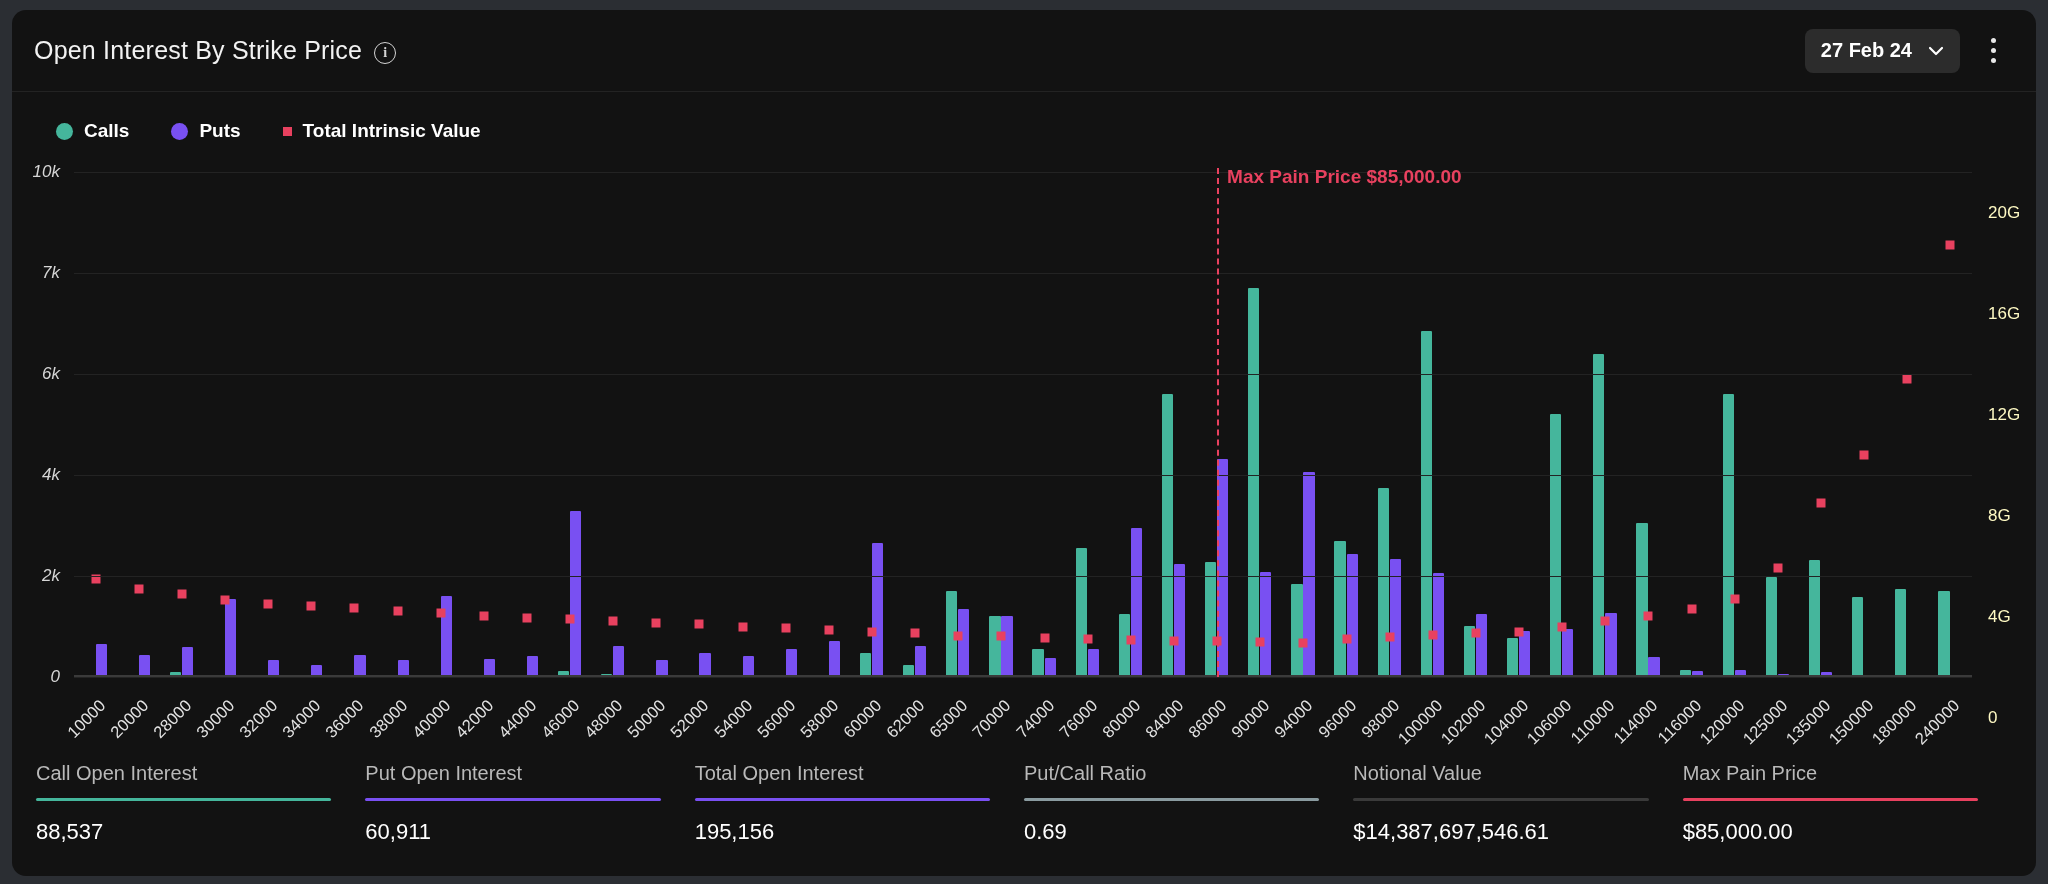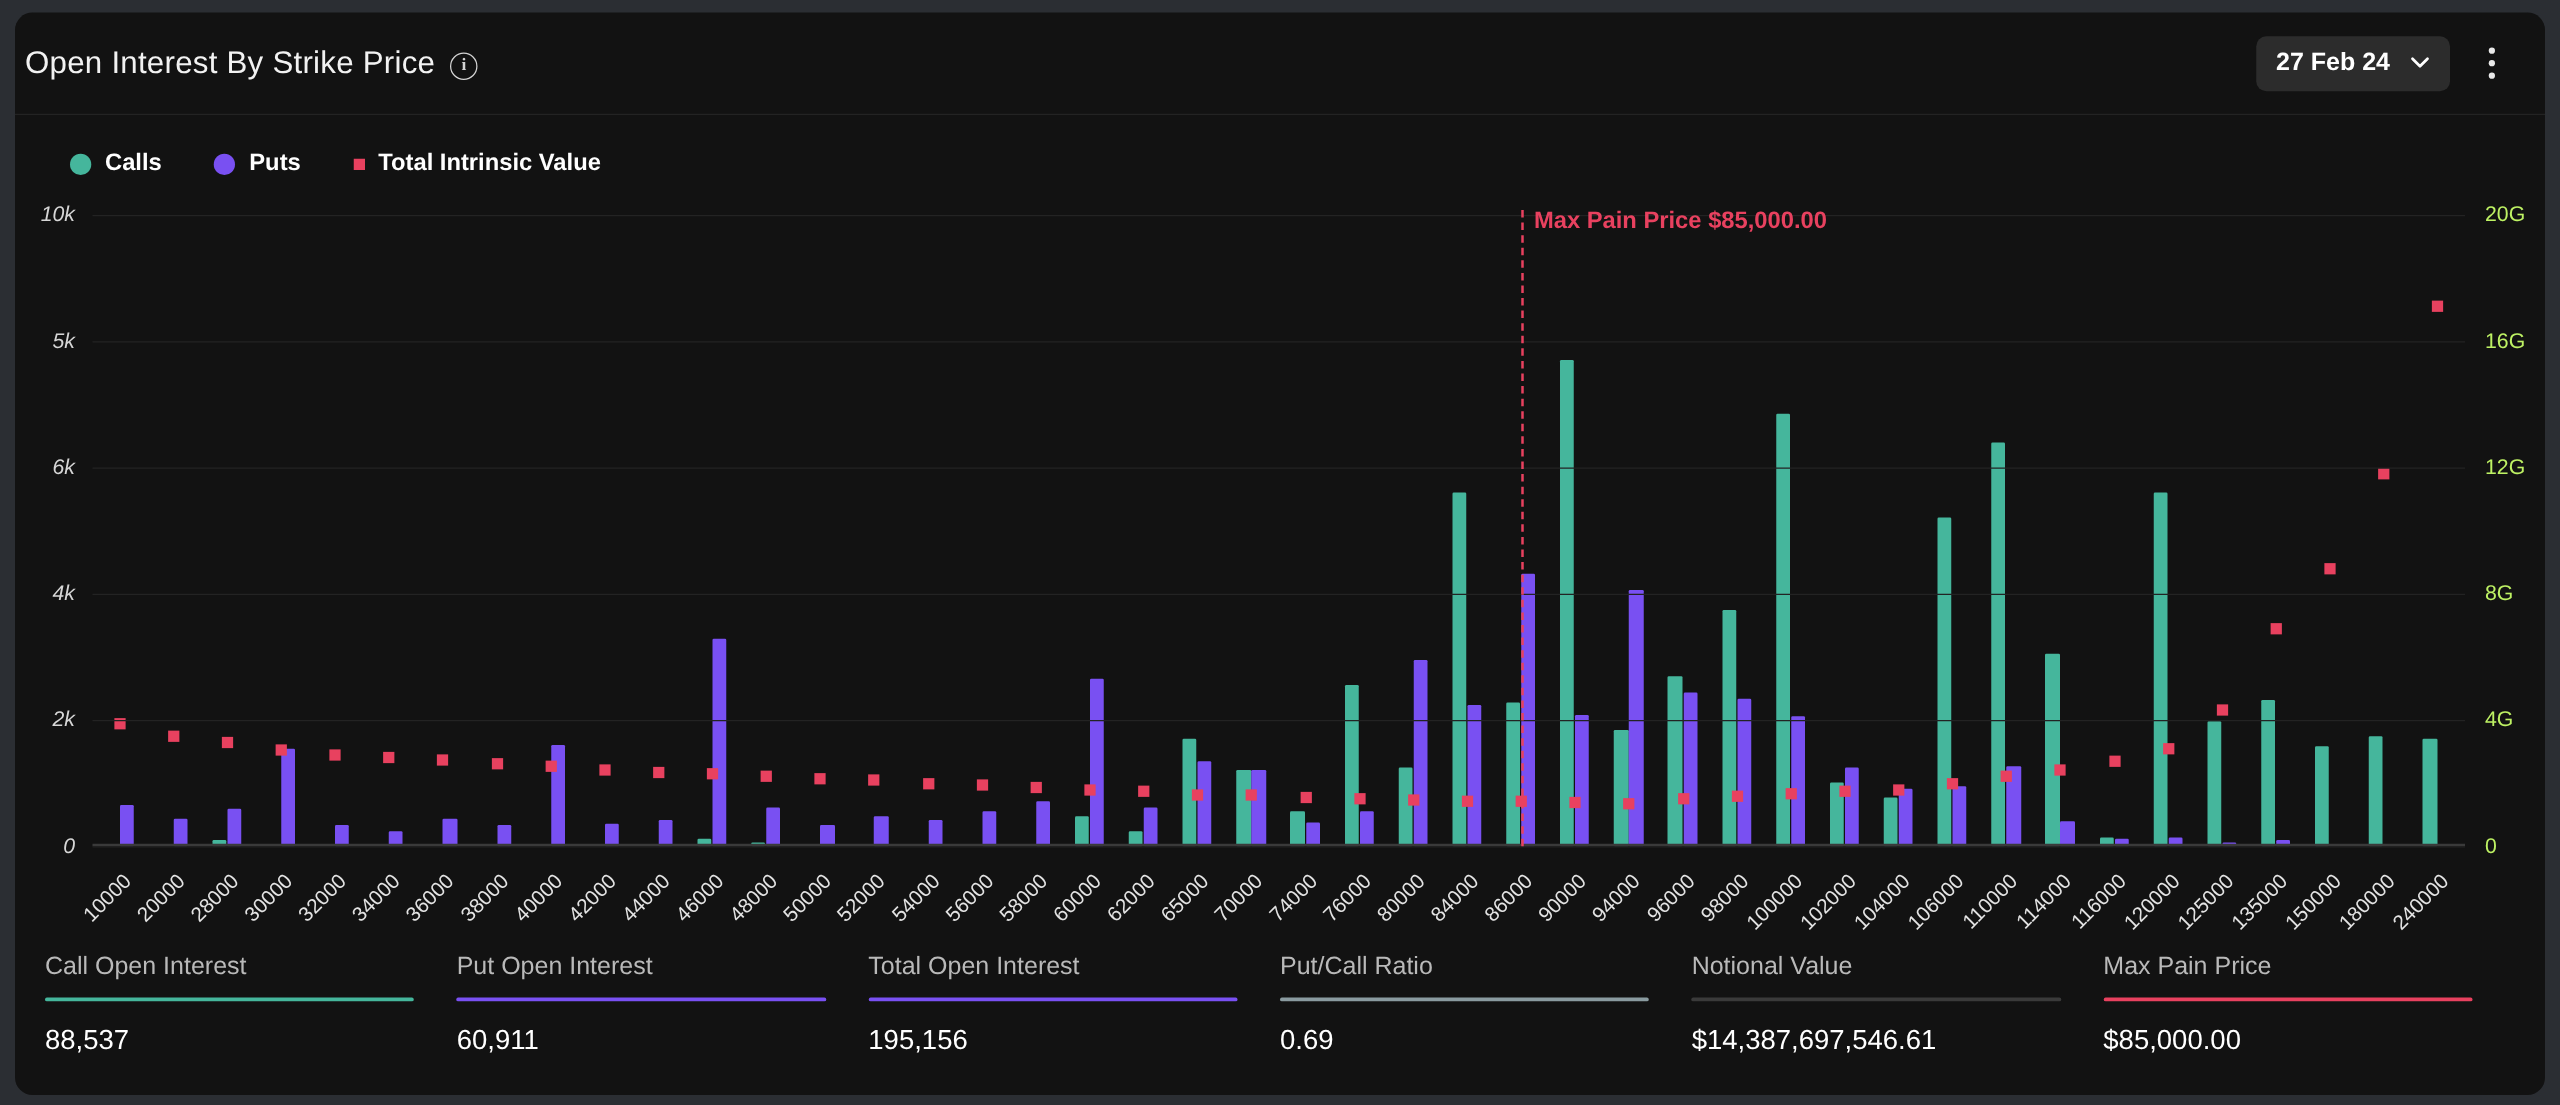--- a/index.html
+++ b/index.html
@@ -16,21 +16,21 @@
     background: #121212;
     border-radius: 14px;
     overflow: hidden;
   }
   
   .card-header {
     position: relative;
     height: 82px;
     border-bottom: 1px solid #232323;
     display: flex; align-items: center;
-    padding: 0 24px 0 8px;
+    padding: 0 24px 0 22px;
   }
   .title {
     font-size: 25px; color: #f2f2f2; font-weight: 400;
     letter-spacing: .2px;
   }
   .info-icon {
     margin-left: 12px;
     width: 22px; height: 22px; border-radius: 50%;
     border: 1.6px solid #d4d4d4;
     display: inline-flex; align-items: center; justify-content: center;
@@ -83,21 +83,21 @@
   }
   .axis-base { position:absolute; left:0; right:0; bottom:0; height:2px; background:#3a3a3a;}
   .ytick {
     position: absolute; right: 100%; margin-right: 14px;
     transform: translateY(-50%);
     color: #d6d6d6; font-size: 17px; white-space: nowrap; font-style: italic;
   }
   .ytick-r {
     position: absolute; left: 100%; margin-left: 16px;
     transform: translateY(-50%);
-    color: #bef264; font-size: 17px; white-space: nowrap;
+    color: #fef9c3; font-size: 17px; white-space: nowrap; margin-top: 41px;
   }
   .bars { position: absolute; inset: 0; }
   .group { position: absolute; bottom: 0; height: 100%; }
   .bar { position: absolute; bottom: 0; border-radius: 1px; }
   .bar.call { background: #45b69c; }
   .bar.put  { background: #7950f2; }
   .dot {
     position: absolute; width: 9px; height: 9px; background: #e8415f;
     transform: translate(-50%, 50%);
   }
@@ -383,21 +383,21 @@
         <div class="gridline" style="top: 404px;"></div>
         <div class="ytick" style="top: 404px;">2k</div>
         <div class="ytick-r" style="top: 404px;">4G</div>
         <div class="gridline" style="top: 303px;"></div>
         <div class="ytick" style="top: 303px; text-align: center;">4k</div>
         <div class="ytick-r" style="top: 303px;">8G</div>
         <div class="gridline" style="top: 202px;"></div>
         <div class="ytick" style="top: 202px;">6k</div>
         <div class="ytick-r" style="top: 202px;">12G</div>
         <div class="gridline" style="top: 101px;"></div>
-        <div class="ytick" style="top: 101px;">5k</div>
+        <div class="ytick" style="top: 101px;">7k</div>
         <div class="ytick-r" style="top: 101px;">16G</div>
         <div class="gridline" style="top: 0px;"></div>
         <div class="ytick" style="top: 0px;">10k</div>
         <div class="ytick-r" style="top: 0px;">20G</div>
         <div class="maxpain-line" style="left: 60.2273%; border-color: rgb(232, 65, 95);"></div>
         <div class="maxpain-label" style="left: 60.2273%; color: rgb(232, 65, 95);">Max Pain Price $85,000.00</div>
       </div>
     <div class="xticks" id="xticks">
         <div class="xtick" style="left: 1.13636%;">10000</div>
         <div class="xtick" style="left: 3.40909%;">20000</div>

